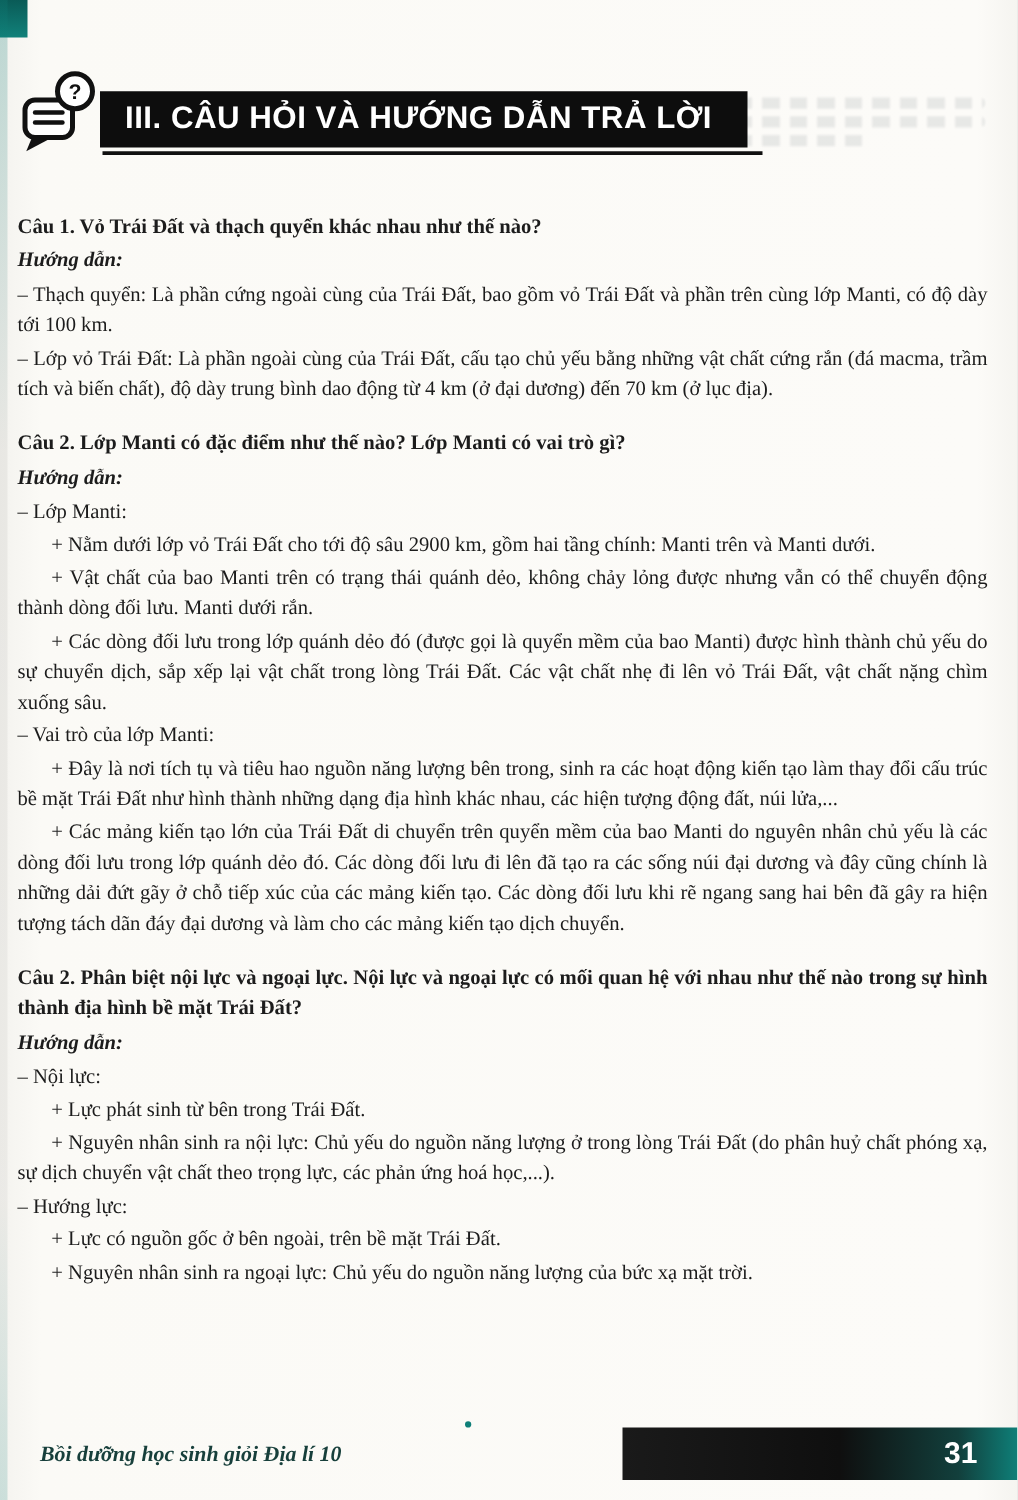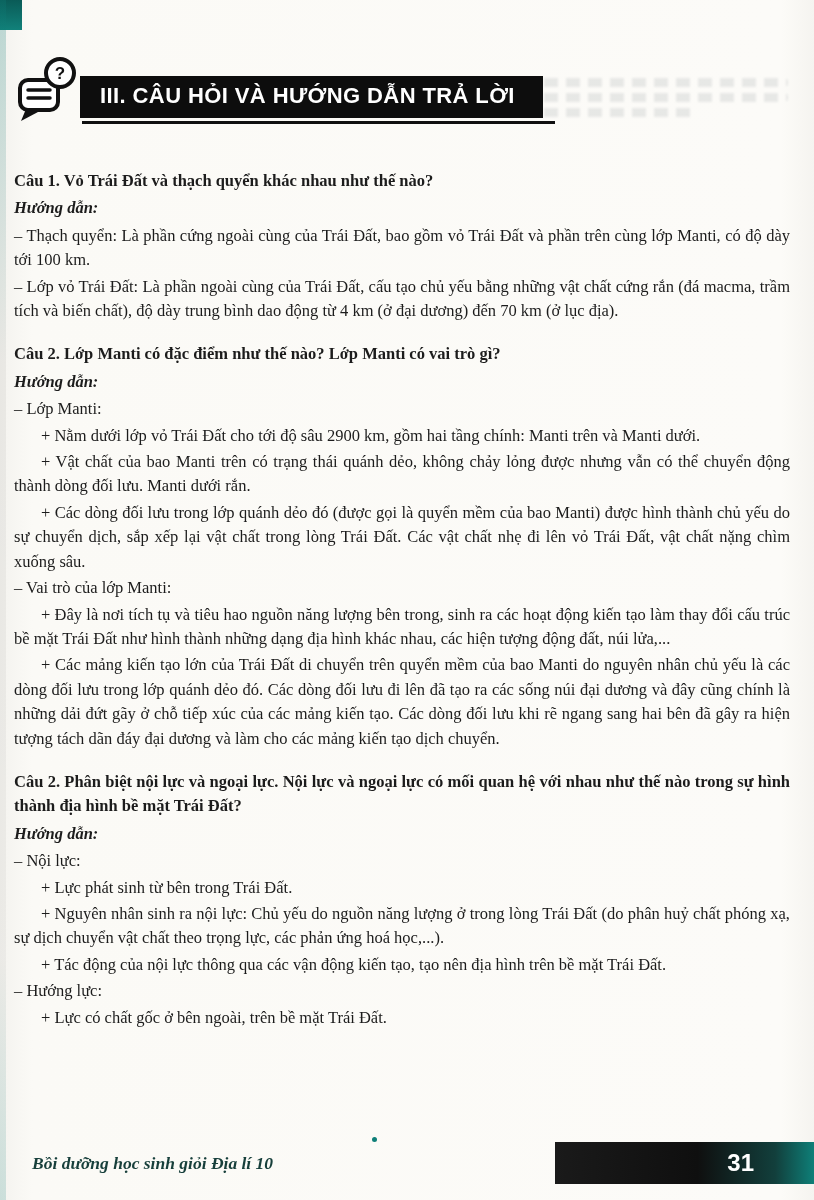--- a/index.html
+++ b/index.html
@@ -17,44 +17,44 @@
   .ghost{position:absolute;top:72px;right:26px;width:310px;height:54px;opacity:.55;
     filter:blur(1px);pointer-events:none;}
   .ghost .streak{height:9px;margin:6px 0;border-radius:4px;
     background:repeating-linear-gradient(90deg,rgba(120,130,135,.28) 0 14px,rgba(120,130,135,0) 14px 22px);}
   
   .header{position:absolute;top:56px;left:16px;display:flex;align-items:flex-end;}
   .q-icon{width:62px;height:68px;flex:0 0 auto;margin-right:2px;}
   .banner{
     position:relative;background:#0d0d0d;color:#ffffff;
     font-family:"Liberation Sans", sans-serif;font-weight:bold;
-    font-size:22px;letter-spacing:.4px;
+    font-size:25px;letter-spacing:.4px;
     padding:7px 28px 9px 20px;margin-bottom:6px;white-space:nowrap;
   }
   .banner::after{content:"";position:absolute;left:2px;right:-12px;bottom:-6px;height:3px;background:#101010;}
   
   .content{
     position:absolute;top:150px;left:14px;right:24px;
     font-size:16.5px;line-height:1.48;text-align:justify;
   }
   .para{margin:0 0 2px 0;}
   .para.question{font-weight:bold;margin-top:19px;margin-bottom:3px;}
   .para.hint{font-weight:bold;font-style:italic;margin-bottom:3px;}
   .para.plus{text-indent:27px;}
   
   .book-title{
     position:absolute;left:32px;bottom:26px;
     font-style:italic;font-weight:bold;font-size:17.5px;color:#173f3b;
   }
   .footer-dot{position:absolute;left:372px;bottom:58px;width:5px;height:5px;border-radius:50%;background:#0e7f78;}
   .pagebar{
-    position:absolute;right:0;bottom:16px;width:259px;height:42px;
+    position:absolute;right:0;bottom:16px;width:316px;height:42px;
     background:linear-gradient(90deg,#1a1a1a,#0f0f0f 55%,#123f3c 85%,#0e7f78);
     display:flex;align-items:center;justify-content:flex-end;
-    padding-right:60px;box-sizing:border-box;
+    padding-right:32px;box-sizing:border-box;
   }
   .pagebar .num{color:#ffffff;font-family:"Liberation Sans", sans-serif;font-weight:bold;font-size:24px;}
 </style>
 </head>
 <body>
 
 <div class="page">
 
   <div class="corner-mark"></div>
   <div class="edge-tint"></div>
@@ -89,23 +89,23 @@
       <p class="para plus">+ Vật chất của bao Manti trên có trạng thái quánh dẻo, không chảy lỏng được nhưng vẫn có thể chuyển động thành dòng đối lưu. Manti dưới rắn.</p>
       <p class="para plus">+ Các dòng đối lưu trong lớp quánh dẻo đó (được gọi là quyển mềm của bao Manti) được hình thành chủ yếu do sự chuyển dịch, sắp xếp lại vật chất trong lòng Trái Đất. Các vật chất nhẹ đi lên vỏ Trái Đất, vật chất nặng chìm xuống sâu.</p>
       <p class="para dash">– Vai trò của lớp Manti:</p>
       <p class="para plus">+ Đây là nơi tích tụ và tiêu hao nguồn năng lượng bên trong, sinh ra các hoạt động kiến tạo làm thay đổi cấu trúc bề mặt Trái Đất như hình thành những dạng địa hình khác nhau, các hiện tượng động đất, núi lửa,...</p>
       <p class="para plus">+ Các mảng kiến tạo lớn của Trái Đất di chuyển trên quyển mềm của bao Manti do nguyên nhân chủ yếu là các dòng đối lưu trong lớp quánh dẻo đó. Các dòng đối lưu đi lên đã tạo ra các sống núi đại dương và đây cũng chính là những dải đứt gãy ở chỗ tiếp xúc của các mảng kiến tạo. Các dòng đối lưu khi rẽ ngang sang hai bên đã gây ra hiện tượng tách dãn đáy đại dương và làm cho các mảng kiến tạo dịch chuyển.</p>
       <p class="para question">Câu 2. Phân biệt nội lực và ngoại lực. Nội lực và ngoại lực có mối quan hệ với nhau như thế nào trong sự hình thành địa hình bề mặt Trái Đất?</p>
       <p class="para hint">Hướng dẫn:</p>
       <p class="para dash">– Nội lực:</p>
       <p class="para plus">+ Lực phát sinh từ bên trong Trái Đất.</p>
       <p class="para plus">+ Nguyên nhân sinh ra nội lực: Chủ yếu do nguồn năng lượng ở trong lòng Trái Đất (do phân huỷ chất phóng xạ, sự dịch chuyển vật chất theo trọng lực, các phản ứng hoá học,...).</p>
-      <p class="para plus">+ Tác động của nội lực thông qua các vận động kiến tạo, tạo nên địa hình trên bề mặt Trái Đất.</p>
       <p class="para dash">– Hướng lực:</p>
-      <p class="para plus">+ Lực có chất gốc ở bên ngoài, trên bề mặt Trái Đất.</p>
+      <p class="para plus">+ Lực có nguồn gốc ở bên ngoài, trên bề mặt Trái Đất.</p>
+      <p class="para plus">+ Nguyên nhân sinh ra ngoại lực: Chủ yếu do nguồn năng lượng của bức xạ mặt trời.</p>
     </main>
 
   <span class="book-title">Bồi dưỡng học sinh giỏi Địa lí 10</span>
   <span class="footer-dot"></span>
   <div class="pagebar">
     <span class="num">31</span>
   </div>
 
 </div>
 

